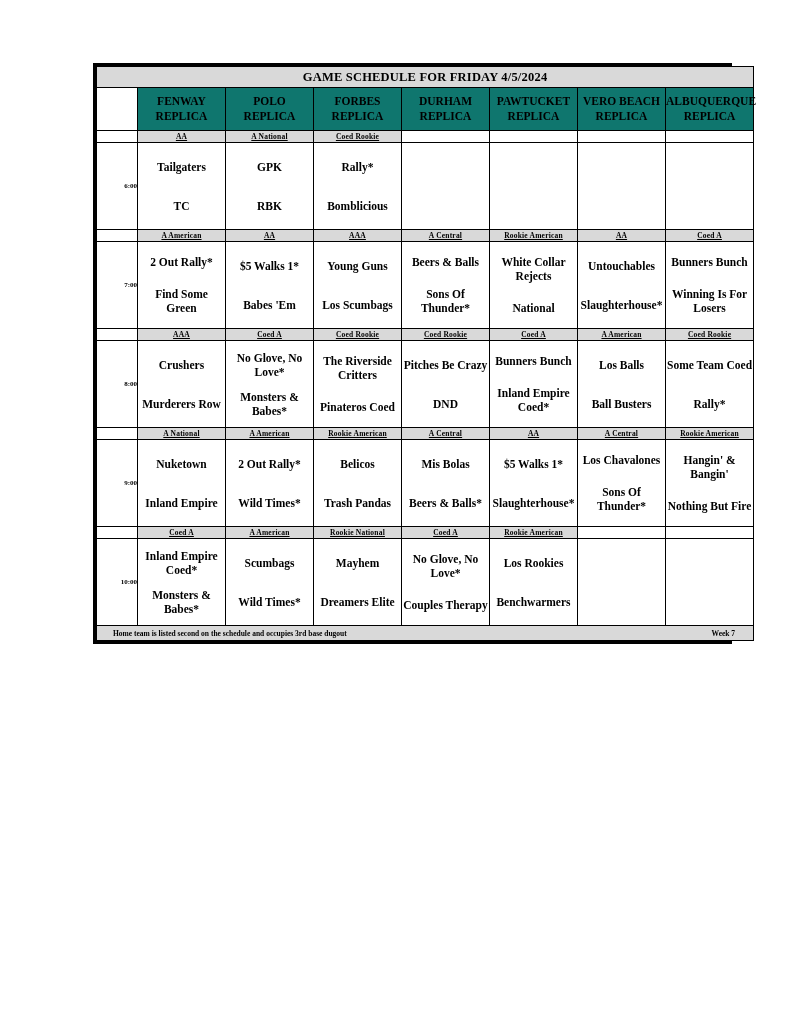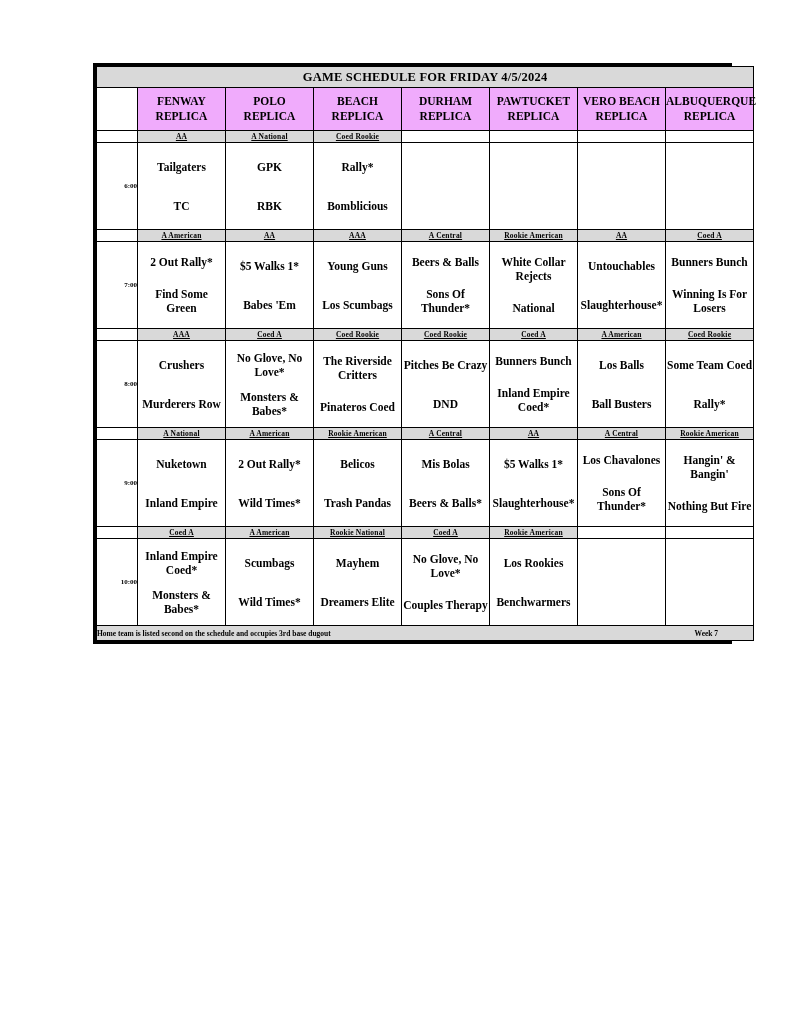--- a/index.html
+++ b/index.html
@@ -47,21 +47,21 @@
 
   .title-row td {
     background: #d9d9d9;
     font-weight: bold;
     font-size: 12.5px;
     letter-spacing: .2px;
     height: 20px;
     padding: 2px 0;
   }
   .field-head td {
-    background: #f0abfc;
+    background: #0f766e;
     font-weight: bold;
     font-size: 11.5px;
     line-height: 15px;
     height: 42px;
     padding: 3px 1px;
   }
   .field-head td.blankcell {
     background: #ffffff;
   }
   .div-row td {
@@ -107,23 +107,24 @@
     background: #d9d9d9;
     height: 14px;
     font-size: 7.5px;
     font-weight: bold;
     padding: 1px 4px;
   }
   .footer-inner {
     display: flex;
     justify-content: space-between;
     align-items: center;
+    margin-left: 16px;
   }
   .footer-note { text-align: left; }
-  .footer-week { text-align: right; padding-right: 35px; }
+  .footer-week { text-align: right; padding-right: 18px; }
 </style>
 </head>
 <body>
 
 <div class="page">
   <div class="schedule-wrap">
     <table class="schedule">
       <colgroup>
         <col class="timecol">
         <col class="fieldcol">
@@ -143,21 +144,21 @@
           <td class="blankcell"></td>
           <td>
             <div>FENWAY</div>
             <div>REPLICA</div>
           </td>
           <td>
             <div>POLO</div>
             <div>REPLICA</div>
           </td>
           <td>
-            <div>BEACH</div>
+            <div>FORBES</div>
             <div>REPLICA</div>
           </td>
           <td>
             <div>DURHAM</div>
             <div>REPLICA</div>
           </td>
           <td>
             <div>PAWTUCKET</div>
             <div>REPLICA</div>
           </td>

